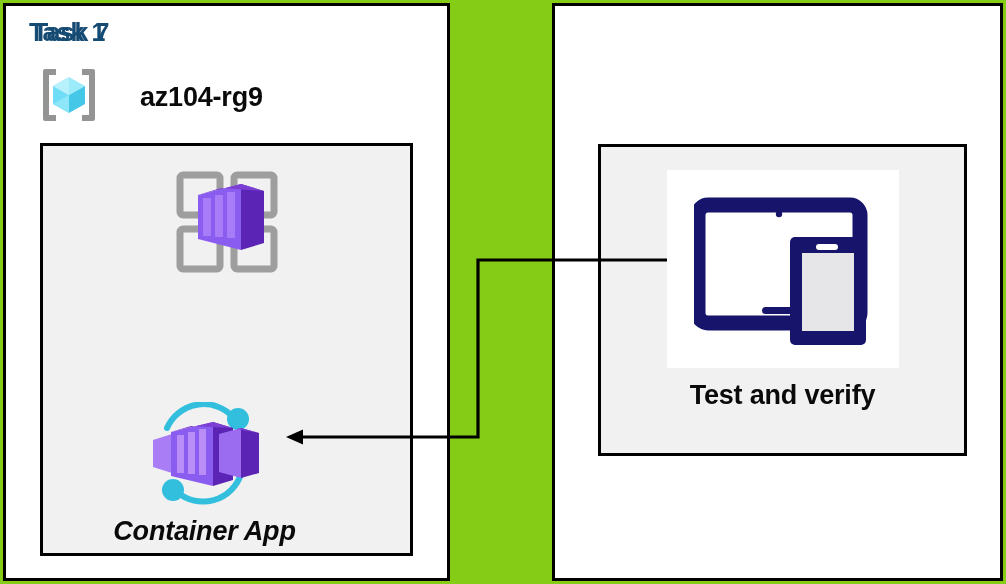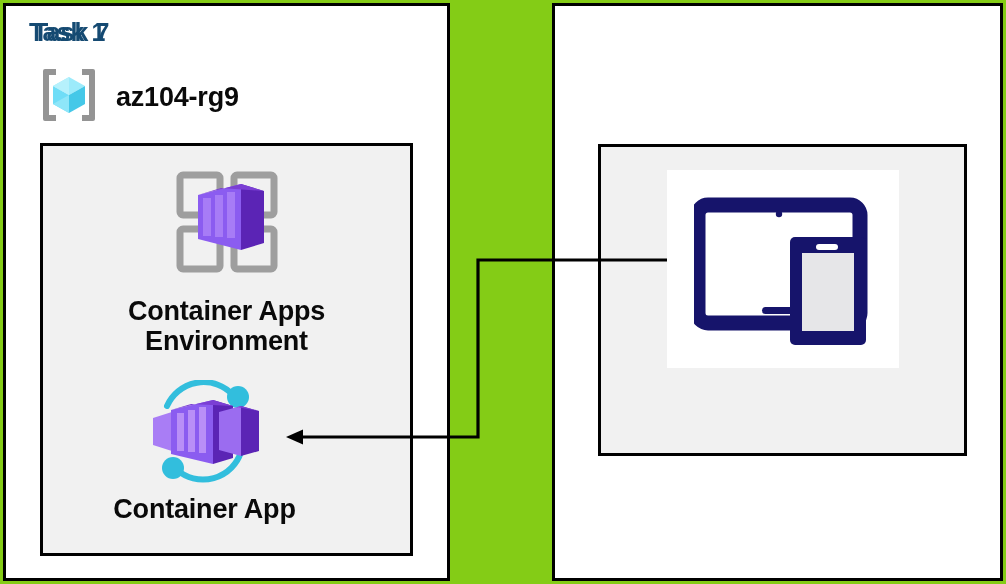--- a/index.html
+++ b/index.html
@@ -48,20 +48,21 @@
     display: flex;
     align-items: center;
     gap: 14px;
   }
   #rg-label {
     font-size: 27px;
     font-weight: bold;
     color: #0a0a0a;
     white-space: nowrap;
     letter-spacing: -0.2px;
+    margin-left: 24px;
   }
 
   
   .inner-box {
     position: absolute;
     box-sizing: border-box;
     border: 3px solid #000000;
     background: #f1f1f1;
   }
   #task1-inner { left: 40px;  top: 143px; width: 373px; height: 413px; }
@@ -80,21 +81,21 @@
     color: #0a0a0a;
     text-align: center;
     line-height: 1.12;
     letter-spacing: -0.2px;
     white-space: pre-line;
   }
 
   #cae-node { left: 40px; top: 160px; width: 373px; }
   #cae-node .node-caption { margin-top: 8px; }
 
-  #capp-node { left: 40px; top: 380px; width: 329px; }
+  #capp-node { left: 40px; top: 402px; width: 329px; font-style: italic; }
   #capp-node .node-caption { margin-top: 6px; }
 
   #test-node { left: 598px; top: 170px; width: 369px; }
   #test-node .node-caption { margin-top: 12px; }
 
   .icon-white-plate {
     background: #ffffff;
     display: flex;
     align-items: center;
     justify-content: center;
@@ -150,22 +151,20 @@
           <path d="M33 35 L76 24 L76 90 L33 79 Z" fill="#8b5cf0"></path>
           <path d="M76 24 L99 31 L99 83 L76 90 Z" fill="#5b24b5"></path>
           <path d="M33 35 L56 28 L99 31 L76 24 Z" fill="#7b3fd4"></path>
 
           <rect x="38" y="38" width="8" height="38" fill="#a97df5" opacity="0.95"></rect>
           <rect x="50" y="35" width="8" height="42" fill="#a97df5" opacity="0.95"></rect>
           <rect x="62" y="32" width="8" height="46" fill="#a97df5" opacity="0.95"></rect>
         </g>
       </svg>
     </span>
-    <div class="node-caption">Container Apps
-Environment</div>
   </div>
 
   <div id="capp-node" class="node">
     <span>
       <svg width="128" height="104" viewBox="0 0 128 104" aria-hidden="true">
 
         <path d="M92 15 A40 40 0 0 0 26 26" fill="none" stroke="#32bedd" stroke-width="6" stroke-linecap="round"></path>
         <path d="M36 90 A40 40 0 0 0 100 72" fill="none" stroke="#32bedd" stroke-width="6" stroke-linecap="round"></path>
 
         <circle cx="97" cy="17" r="11" fill="#32bedd"></circle>
@@ -205,20 +204,21 @@
 
         <rect x="68" y="118" width="36" height="7" rx="3.5" fill="#16146b"></rect>
 
         <rect x="96" y="48" width="76" height="108" rx="5" fill="#16146b"></rect>
 
         <rect x="108" y="64" width="52" height="78" fill="#e6e6e8"></rect>
 
         <rect x="122" y="55" width="22" height="6" rx="3" fill="#ffffff"></rect>
       </svg>
     </span>
+    <div class="node-caption">Test and verify</div>
   </div>
 
   <svg id="connector" width="1006" height="584">
     <path d="M667 260 L478 260 L478 437 L296 437" fill="none" stroke="#000000" stroke-width="3.2" stroke-linejoin="miter"></path>
     <path d="M286 437 L303 429.5 L303 444.5 Z" fill="#000000"></path>
   </svg>
 
 </div>
 
 </body></html>

